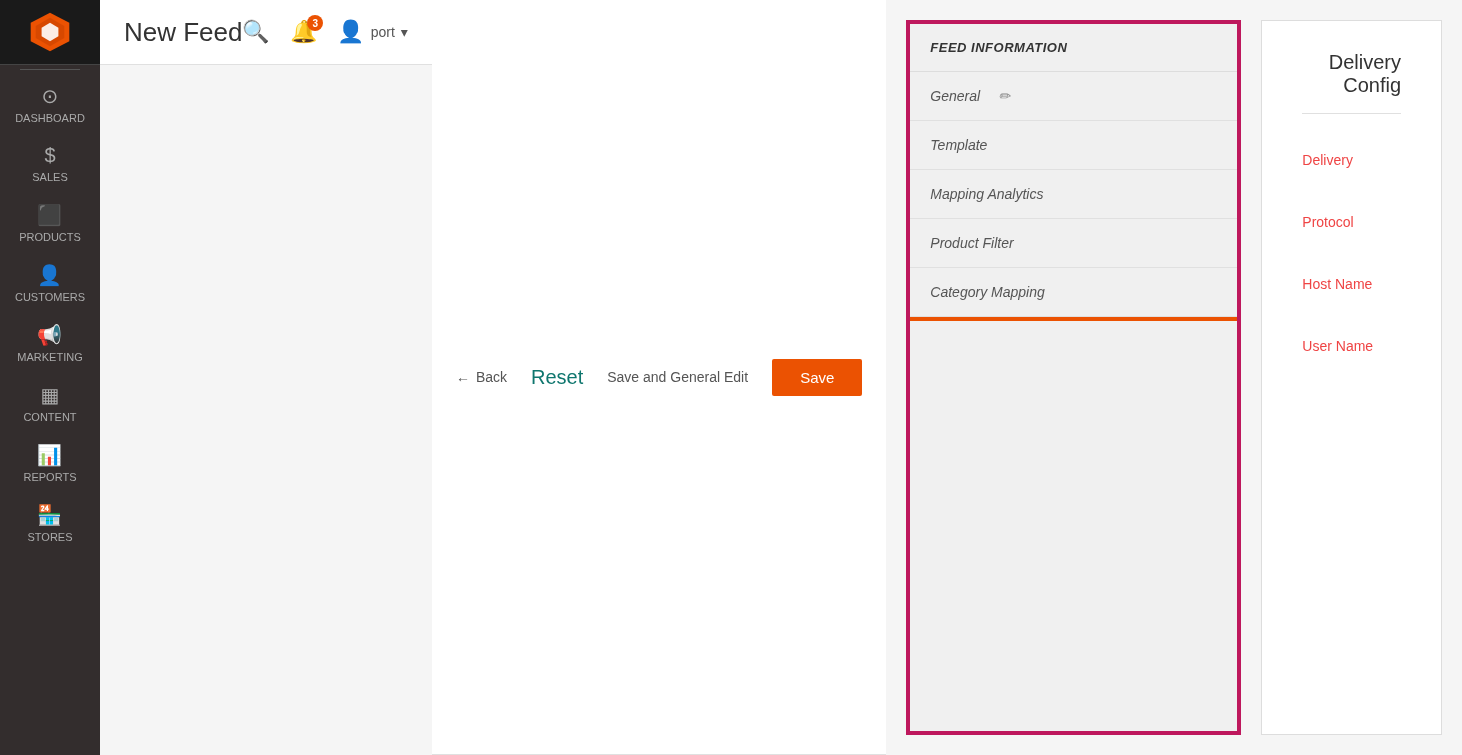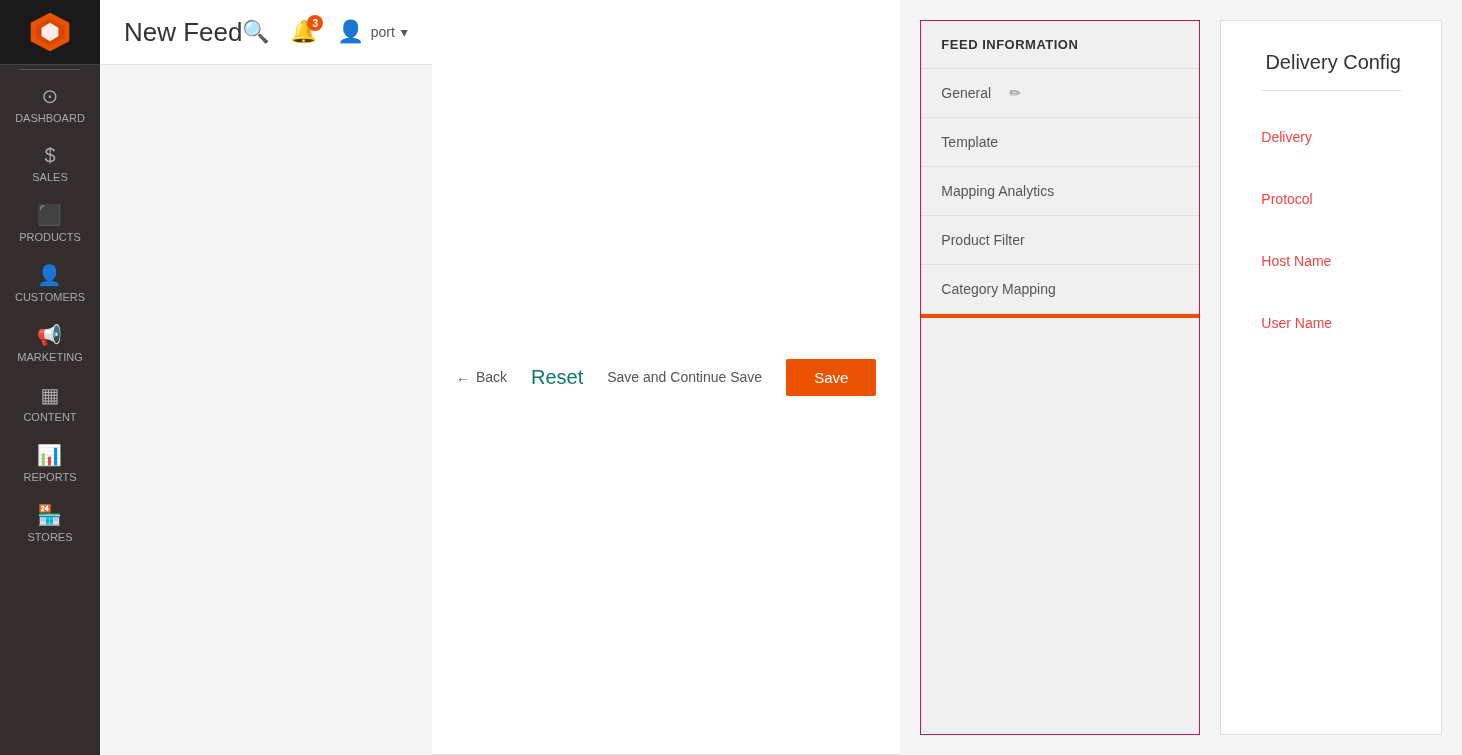--- a/index.html
+++ b/index.html
@@ -172,24 +172,25 @@
     .content-area {
       display: flex;
       flex: 1;
       overflow: hidden;
       padding: 20px;
       gap: 20px;
     }
 
     
     .left-panel {
-      width: 280px;
+      width: 335px;
       flex-shrink: 0;
       background: #f0f0f0;
-      border: 1px solid #be185d;
+      border: 4px solid #be185d;
+      font-style: italic;
     }
     .left-panel-header {
       padding: 16px 20px;
       font-size: 13px;
       font-weight: 700;
       color: #333;
       text-transform: uppercase;
       letter-spacing: 0.5px;
       border-bottom: 1px solid #ddd;
     }
@@ -361,21 +362,21 @@
 
   <div class="action-bar">
     <button class="btn-back">
       <span>←</span>
       <span>Back</span>
     </button>
     <button class="btn-reset">
       <span>Reset</span>
     </button>
     <button class="btn-save-continue">
-      <span>Save and Continue Save</span>
+      <span>Save and General Edit</span>
     </button>
     <button class="btn-save">
       <span>Save</span>
     </button>
   </div>
 
   <div class="content-area">
 
     <div class="left-panel">
       <div class="left-panel-header">FEED INFORMATION</div>

